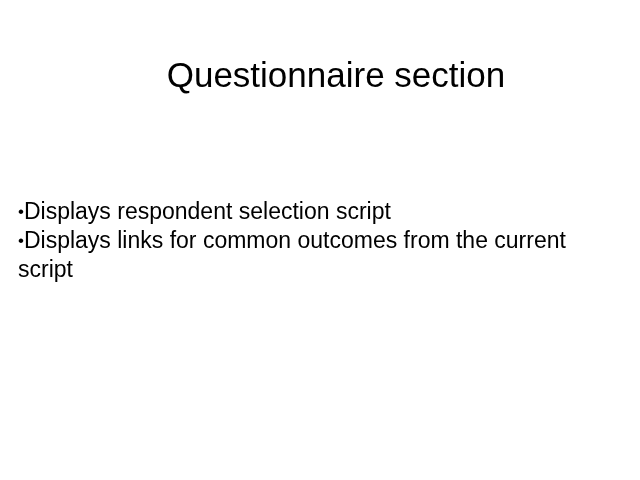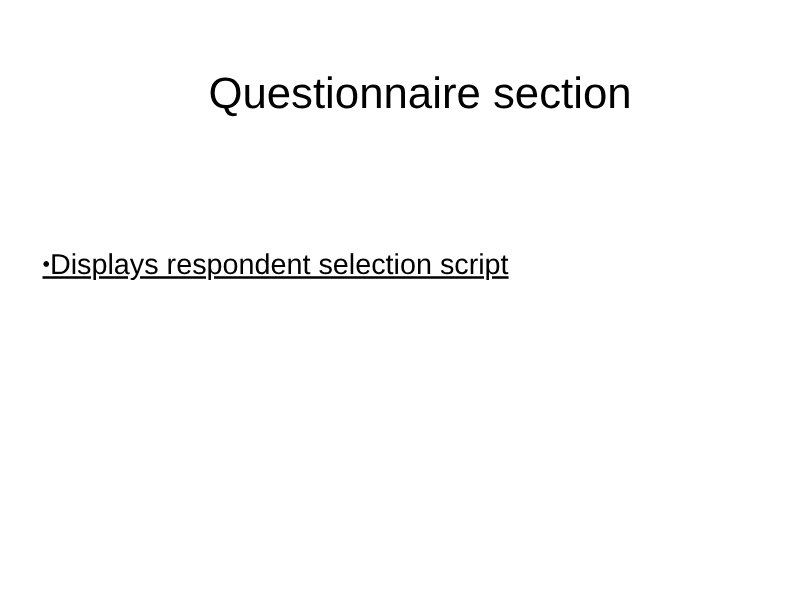--- a/index.html
+++ b/index.html
@@ -31,27 +31,26 @@
     font-size: 35px;
     font-weight: normal;
     line-height: 42px;
     letter-spacing: 0px;
     color: #000000;
     margin: 16px;
     white-space: nowrap;
   }
   .slide-body {
     position: absolute;
-    left: 34px;
+    left: 18px;
     top: 197px;
     width: 578px;
     margin: 0;
     padding: 0;
     list-style: none;
-    text-decoration: underline;
   }
   .bullet-item {
     font-size: 23px;
     line-height: 29px;
     color: #000000;
     text-indent: 0;
     margin: 0;
     padding: 0;
     text-align: left;
   }
@@ -65,17 +64,18 @@
 <body>
 
 <div class="slide">
 
   <h1 class="slide-title">Questionnaire section</h1>
 
   <ul class="slide-body">
 
     <li class="bullet-item"><span class="bullet-glyph">•</span><span>Displays respondent selection script</span></li>
 
+    <li class="bullet-item"><span class="bullet-glyph">•</span><span>Displays links for common outcomes from the current script</span></li>
 
 
   </ul>
 
 </div>
 
 </body></html>

